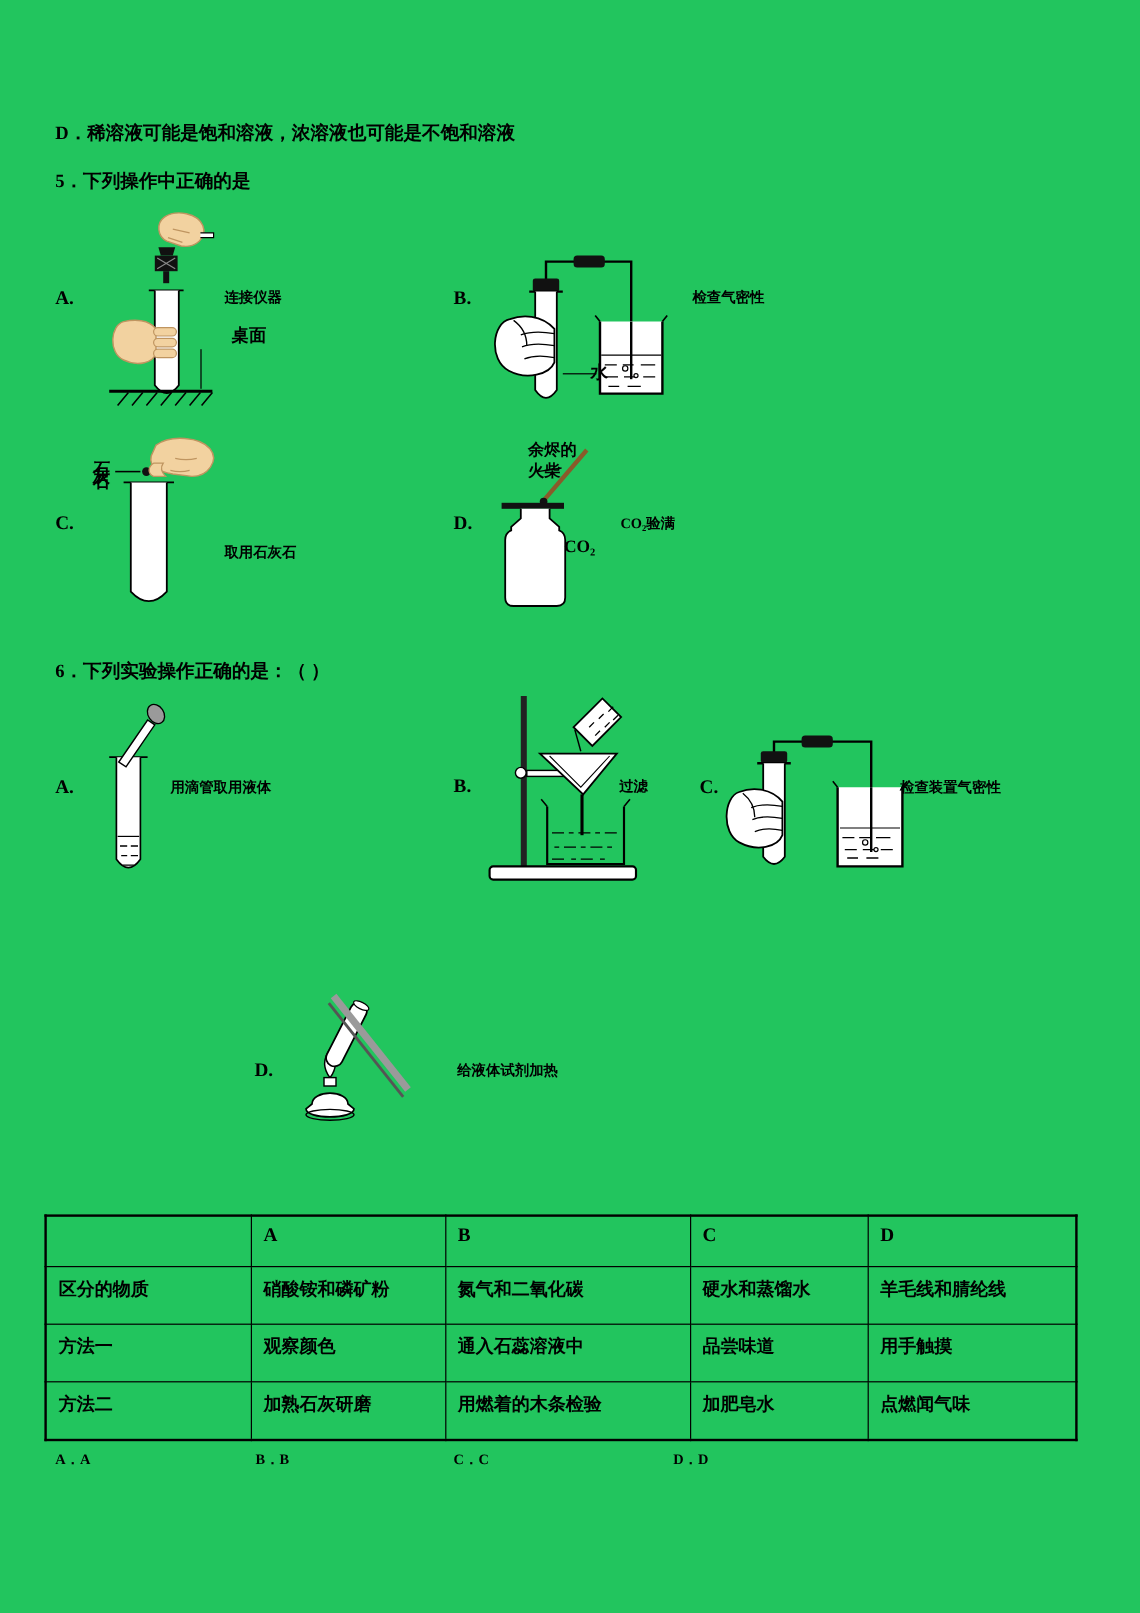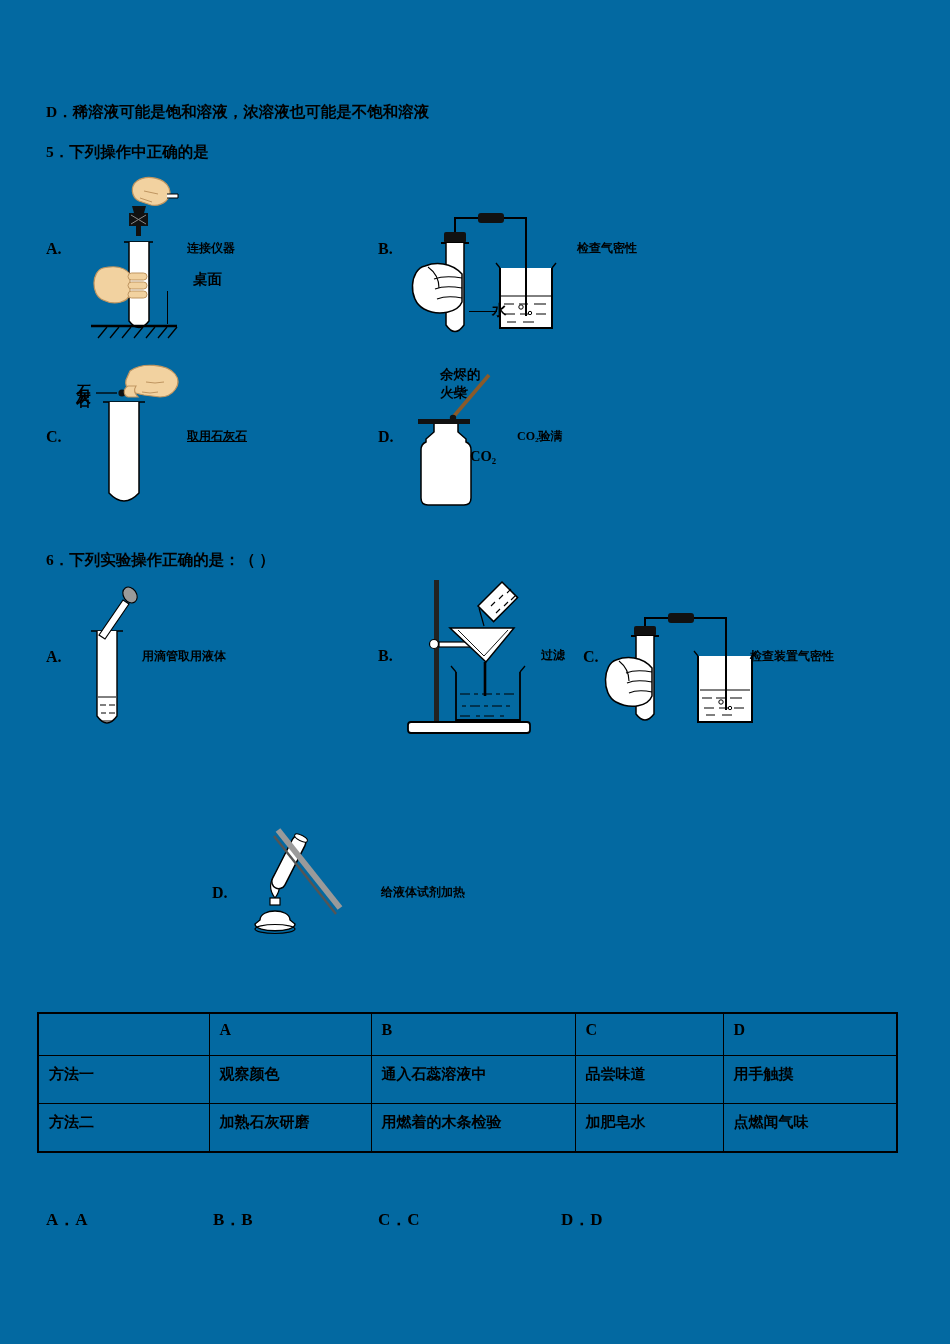--- a/index.html
+++ b/index.html
@@ -1,36 +1,36 @@
 <!DOCTYPE html>
 <html><head>
 <meta charset="utf-8">
 <style>
   html,body{margin:0;padding:0;background:#fff;}
-  .page{position:relative;width:950px;height:1344px;background:#0369a1;overflow:hidden;
+  .page{position:relative;width:950px;height:1344px;background:#22c55e;overflow:hidden;
         font-family:"Liberation Serif","DejaVu Serif",serif;color:#000;}
   .t{position:absolute;font-weight:bold;font-size:15.5px;white-space:nowrap;line-height:1.2;}
   .t.normal{font-weight:normal;}
   .letter{position:absolute;font-weight:bold;font-size:16px;white-space:nowrap;}
   .caption{position:absolute;font-weight:bold;font-size:12px;white-space:nowrap;}
   .figlabel{position:absolute;font-weight:bold;font-size:14.5px;white-space:nowrap;margin-left:40px;}
   .figlabel.small{font-size:13.5px;}
   .vlabel{position:absolute;font-weight:bold;font-size:14.5px;writing-mode:vertical-rl;
           text-orientation:upright;letter-spacing:5px;line-height:1;}
   .pointer-v{position:absolute;border-left:1.5px solid #000;width:0;}
   .pointer-h{position:absolute;border-top:1.5px solid #000;height:0;}
   svg{position:absolute;overflow:visible;}
   svg path,svg line,svg rect,svg circle,svg ellipse{vector-effect:none;}
   table.q7{position:absolute;left:37px;top:1012px;border-collapse:collapse;table-layout:fixed;
            font-weight:bold;font-size:15px;}
   table.q7 td{border:1.4px solid #000;vertical-align:top;padding:9px 4px 0 10px;overflow:hidden;}
   table.q7{border:2px solid #000;}
   table.q7 tr.hdr td{height:34px;font-size:16px;padding-top:7px;}
   table.q7 tr.row td{height:38px;}
-  .ans{position:absolute;top:1208px;font-weight:bold;font-size:17px;white-space:nowrap;}
+  .ans{position:absolute;top:1208px;font-weight:bold;font-size:12px;white-space:nowrap;}
 </style>
 </head>
 <body>
 
 <div class="page">
 
   <div class="t" style="left:46px;top:103px;">D．稀溶液可能是饱和溶液，浓溶液也可能是不饱和溶液</div>
 
   <div class="t" style="left:46px;top:143px;">5．下列操作中正确的是</div>
 
@@ -112,21 +112,21 @@
       <path d="M58,9 C70,0 95,2 103,12 C111,22 101,35 88,35 L72,33 C60,31 52,27 54,18 Z" fill="#f2d2a0" stroke="#bf9560" stroke-width="1.2"></path>
       <path d="M56,24 C51,27 51,33 56,35 L66,35 C62,31 62,27 64,24 Z" fill="#f2d2a0" stroke="#bf9560" stroke-width="1.1"></path>
       <path d="M70,30 q8,2 16,0 M74,20 q9,2 18,0" fill="none" stroke="#bf9560" stroke-width="1"></path>
     </g>
     <g>
       <line x1="31" y1="40" x2="73" y2="40" stroke="#000" stroke-width="1.6"></line>
       <path d="M37,40 L37,131 Q52,147 67,131 L67,40" fill="#fff" stroke="#000" stroke-width="1.5"></path>
     </g>
   </svg>
   <div class="vlabel" style="left:76px;top:373px;">石灰石</div>
-  <div class="caption" style="left:187px;top:428px;text-decoration:underline;">取用石灰石</div>
+  <div class="caption" style="left:187px;top:452px;">取用石灰石</div>
 
   <div class="letter" style="left:378px;top:428px;">D.</div>
   <svg style="left:392px;top:362px;" width="110" height="148" viewBox="0 0 110 148">
     <g>
       <line x1="56" y1="31" x2="76" y2="28" stroke="#000" stroke-width="1.2"></line>
       <line x1="97" y1="13" x2="62" y2="54" stroke="#8a5a2a" stroke-width="3.6"></line>
       <circle cx="61" cy="56" r="3.2" fill="#111"></circle>
     </g>
     <g>
       <rect x="26" y="57" width="52" height="5" fill="#111"></rect>
@@ -172,21 +172,21 @@
       <path d="M52,52 L116,52 L88,86 Z" fill="#fff" stroke="#000" stroke-width="1.5"></path>
       <path d="M60,54 L86,80 L110,54" fill="none" stroke="#000" stroke-width="0.9"></path>
       <line x1="87" y1="86" x2="87" y2="120" stroke="#000" stroke-width="2.6"></line>
     </g>
     <g>
       <path d="M58,96 L58,144 L122,144 L122,96" fill="none" stroke="#000" stroke-width="1.8"></path>
       <path d="M58,96 l-5,-6 M122,96 l5,-6" stroke="#000" stroke-width="1.3"></path>
       <path d="M62,118 h10 M76,118 h4 M84,118 h10 M98,118 h4 M106,118 h10 M64,130 h4 M72,130 h10 M86,130 h4 M94,130 h10 M108,130 h4 M62,140 h10 M78,140 h4 M86,140 h10 M102,140 h4" stroke="#000" stroke-width="1.1"></path>
     </g>
   </svg>
-  <div class="caption" style="left:541px;top:647px;">过滤</div>
+  <div class="caption" style="left:516px;top:647px;">过滤</div>
 
   <div class="letter" style="left:583px;top:648px;">C.</div>
   <svg style="left:606px;top:612px;" width="150" height="122" viewBox="0 0 150 122">
     <g>
       <path d="M39,16 V6 H120 V44" fill="none" stroke="#000" stroke-width="2"></path>
       <rect x="62" y="1" width="26" height="10" rx="3" fill="#111"></rect>
     </g>
     <g>
       <path d="M92,44 L92,110 L146,110 L146,44" fill="#fff" stroke="#000" stroke-width="2"></path>
       <path d="M92,44 l-4,-5 M146,44 l4,-5" stroke="#000" stroke-width="1.3"></path>
@@ -243,20 +243,27 @@
     </colgroup>
     <tbody>
         <tr class="hdr">
       <td></td>
       <td>A</td>
       <td>B</td>
       <td>C</td>
       <td>D</td>
     </tr>
     <tr class="row">
+      <td>区分的物质</td>
+      <td>硝酸铵和磷矿粉</td>
+      <td>氮气和二氧化碳</td>
+      <td>硬水和蒸馏水</td>
+      <td>羊毛线和腈纶线</td>
+    </tr>
+    <tr class="row">
       <td>方法一</td>
       <td>观察颜色</td>
       <td>通入石蕊溶液中</td>
       <td>品尝味道</td>
       <td>用手触摸</td>
     </tr>
     <tr class="row">
       <td>方法二</td>
       <td>加熟石灰研磨</td>
       <td>用燃着的木条检验</td>

